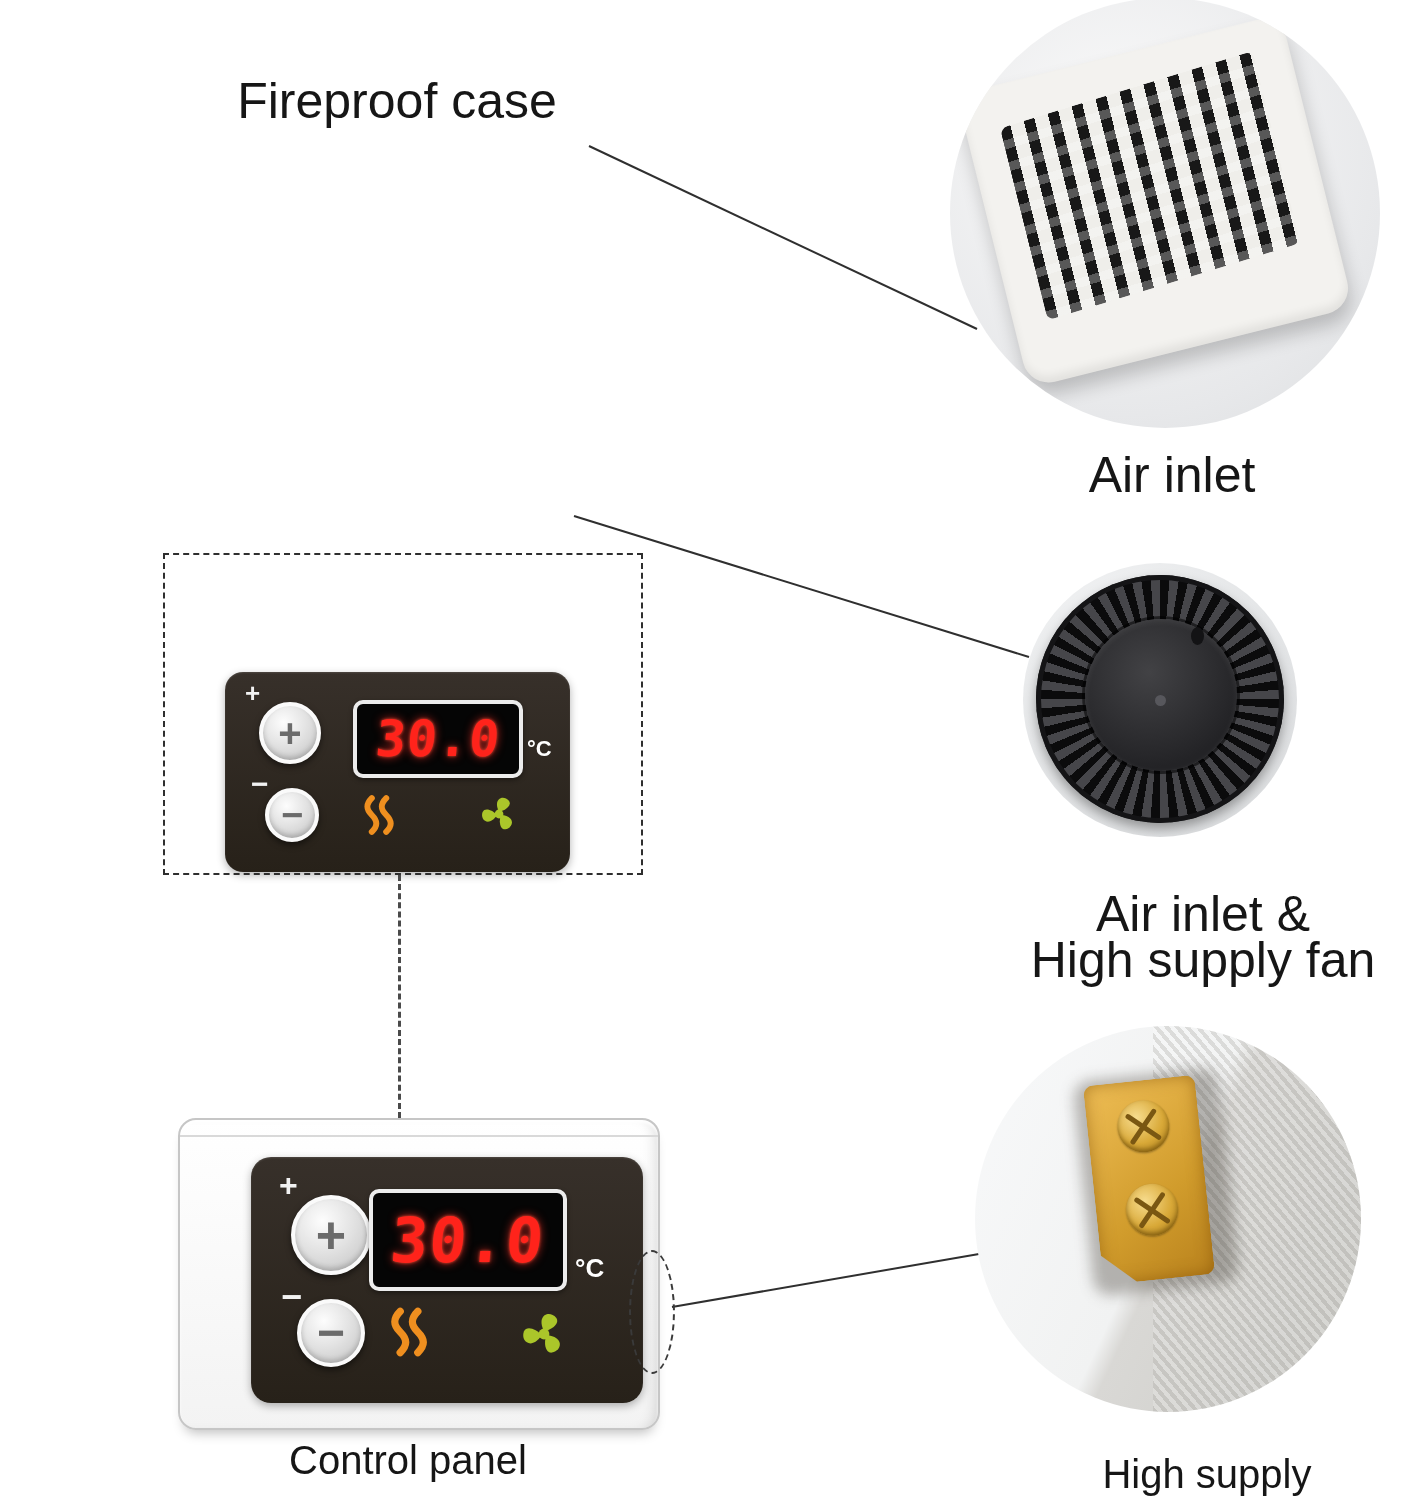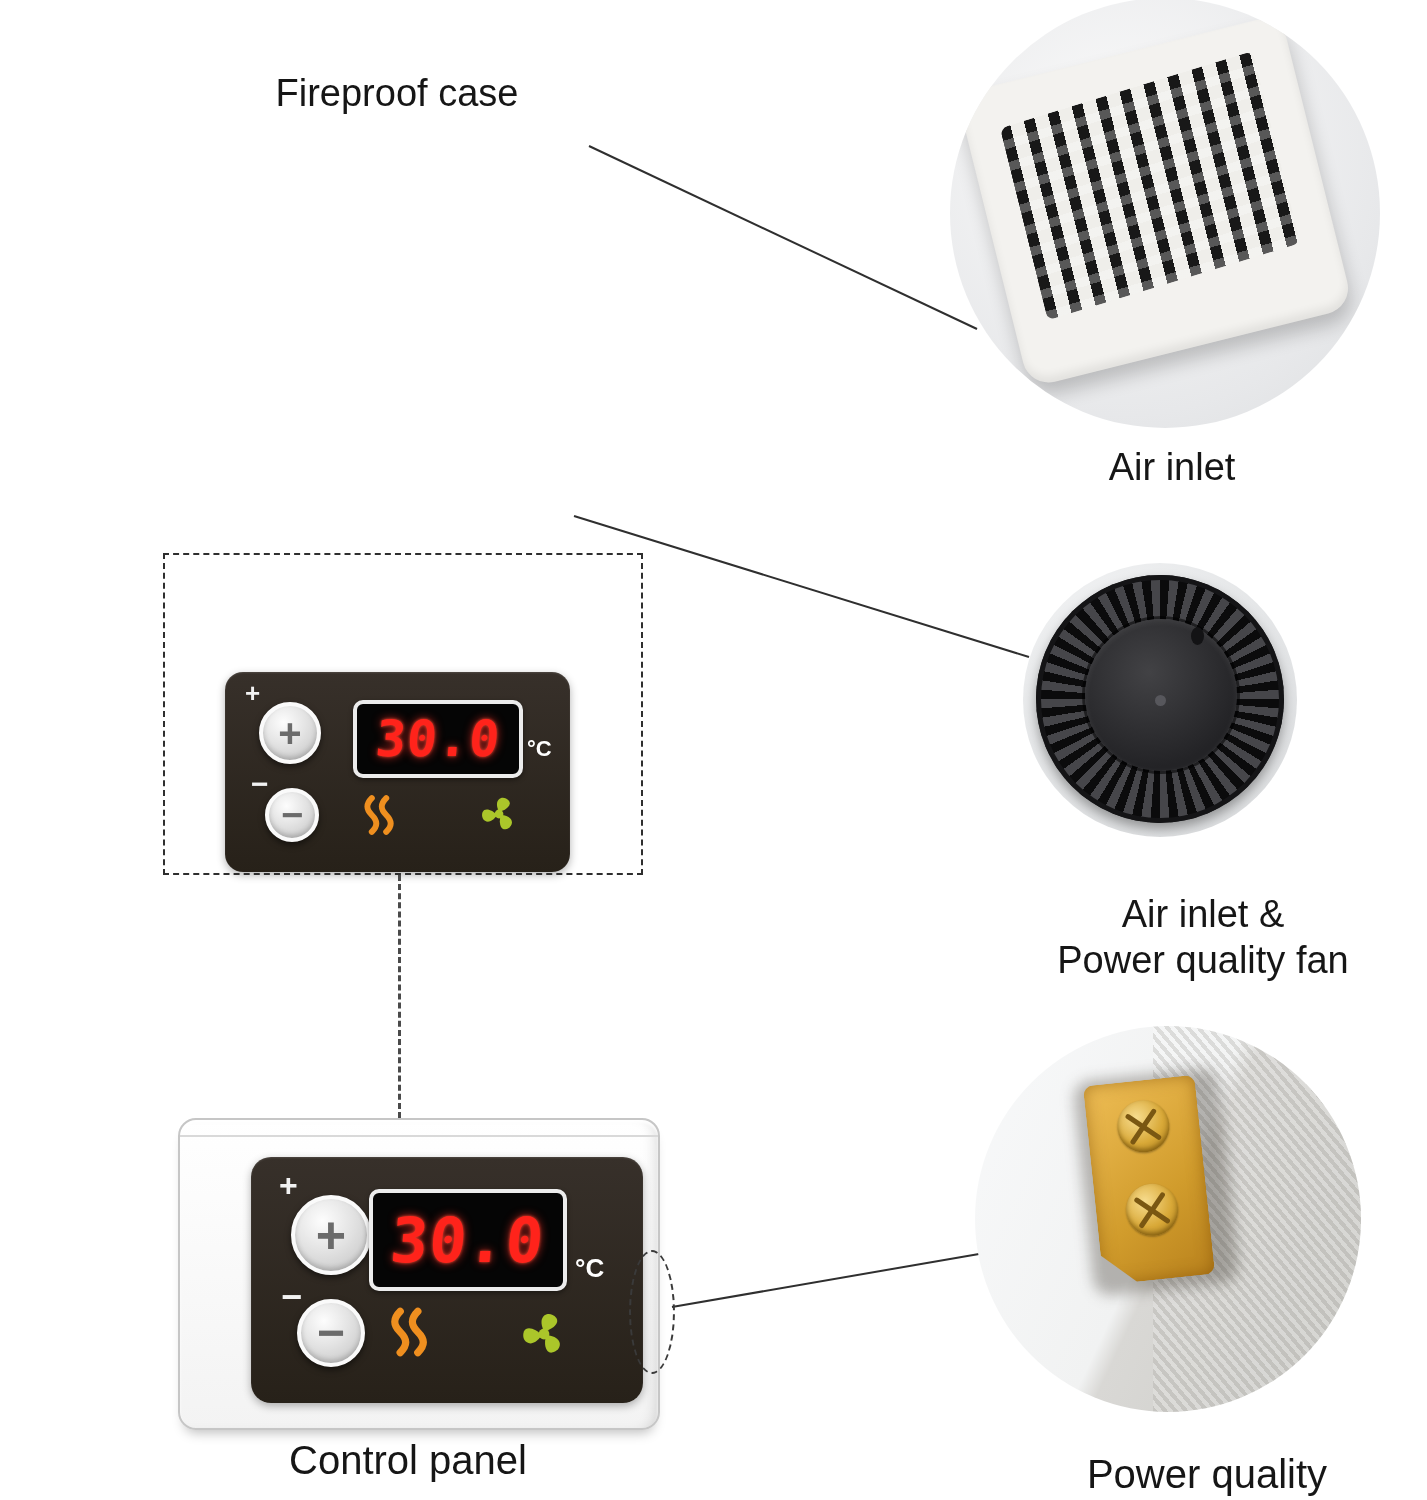--- a/index.html
+++ b/index.html
@@ -1,21 +1,21 @@
 <!DOCTYPE html>
 <html><head>
 <meta charset="utf-8">
 <style>
   * { margin:0; padding:0; box-sizing:border-box; }
   body { background:#ffffff; }
   .page { position:relative; width:1427px; height:1500px; background:#ffffff;
           font-family:"Liberation Sans", sans-serif; overflow:hidden; }
 
   
-  .lbl { position:absolute; color:#161616; text-align:center; font-size:38px; }
+  .lbl { position:absolute; color:#161616; text-align:center; font-size:50px; }
   .lbl-fireproof { left:197px; top:72px;  width:400px; }
   .lbl-outlet    { left:1022px; top:446px; width:300px; }
   .lbl-inlet     { left:1003px;  top:891px; width:400px; line-height:46px;text-align:center; }
   .lbl-control   { left:208px;  top:1438px; width:400px; font-size:40px; }
   .lbl-power     { left:1032px; top:1452px; width:350px; font-size:40px; }
 
   
   .lines { position:absolute; left:0; top:0; pointer-events:none; }
   .lines line { stroke:#2f2f2f; stroke-width:2; }
 
@@ -248,32 +248,32 @@
   <div class="lbl lbl-outlet">Air inlet</div>
 
   <div class="circle c2">
     <div class="fan-outer"></div>
     <div class="fan-hub"></div>
     <div class="fan-dot"></div>
     <div class="fan-screw"></div>
   </div>
   <div class="lbl lbl-inlet">
     <div>Air inlet &amp;</div>
-    <div>Power quality fan</div>
+    <div>High supply fan</div>
   </div>
 
   <div class="circle c3">
     <div class="fabric-tex"></div>
     <div class="connector-recess"></div>
     <div class="power-connector">
       <div class="screw screw-top">
         <span class="slot slot-a"></span>
         <span class="slot slot-b"></span>
       </div>
       <div class="screw screw-bottom">
         <span class="slot slot-a"></span>
         <span class="slot slot-b"></span>
       </div>
     </div>
   </div>
-  <div class="lbl lbl-power">Power quality</div>
+  <div class="lbl lbl-power">High supply</div>
 
 </div>
 
 </body></html>

